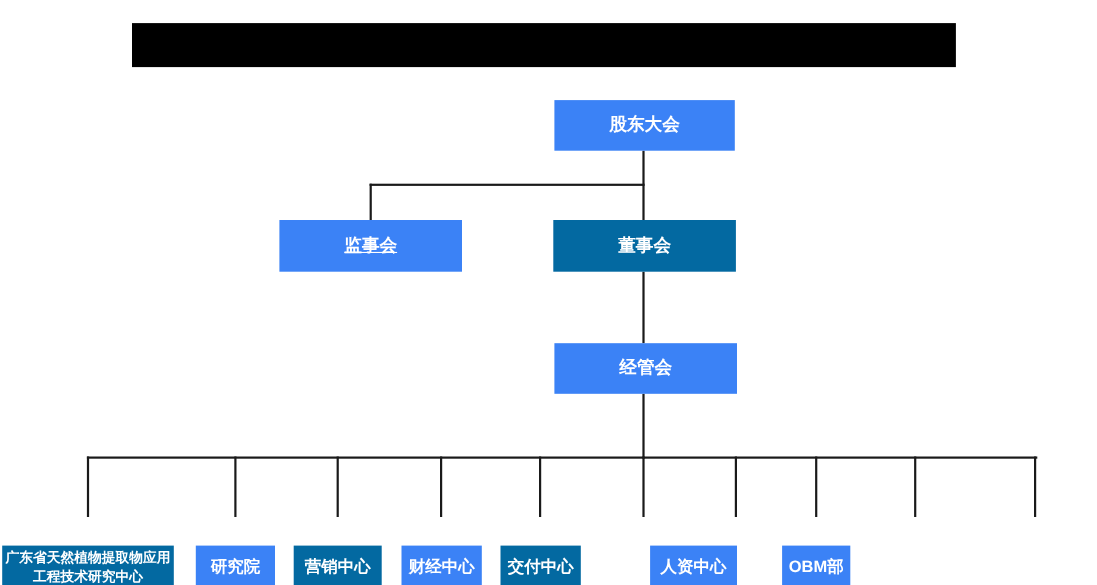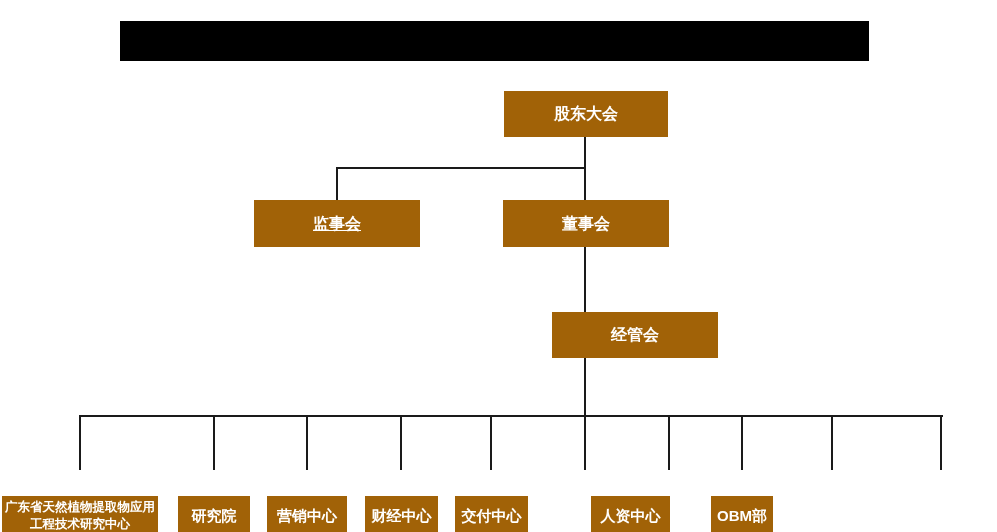--- a/index.html
+++ b/index.html
@@ -15,27 +15,27 @@
     position:absolute;left:120px;top:21px;width:749px;height:40px;
     background:#000000;
   }
   
   .node{
     position:absolute;
     display:flex;align-items:center;justify-content:center;
     color:#ffffff;font-weight:bold;text-align:center;
     box-sizing:border-box;line-height:1.35;
   }
-  .dark{background:#a16207;}
-  .light{background:#a16207;}
+  .dark{background:#3b82f6;}
+  .light{background:#0369a1;}
   
   .pos-shareholders{left:504px;top:91px;width:164px;height:46px;font-size:16px;}
   .pos-supervisory {left:254px;top:200px;width:166px;height:47px;font-size:16px;text-decoration:underline;}
   .pos-board       {left:503px;top:200px;width:166px;height:47px;font-size:16px;}
-  .pos-management  {left:504px;top:312px;width:166px;height:46px;font-size:16px;margin-left:48px;}
+  .pos-management  {left:504px;top:312px;width:166px;height:46px;font-size:16px;}
   
   .dept{top:496px;height:40px;font-size:15px;}
   .pos-d0{left:2px;  width:156px;font-size:12.5px;padding:0 2px;}
   .pos-d1{left:178px;width:72px;}
   .pos-d2{left:267px;width:80px;}
   .pos-d3{left:365px;width:73px;}
   .pos-d4{left:455px;width:73px;}
   .pos-d5{left:545px;width:79px;margin-left:46px;}
   .pos-d6{left:643px;width:52px;}
   .pos-d7{left:711px;width:62px;}

